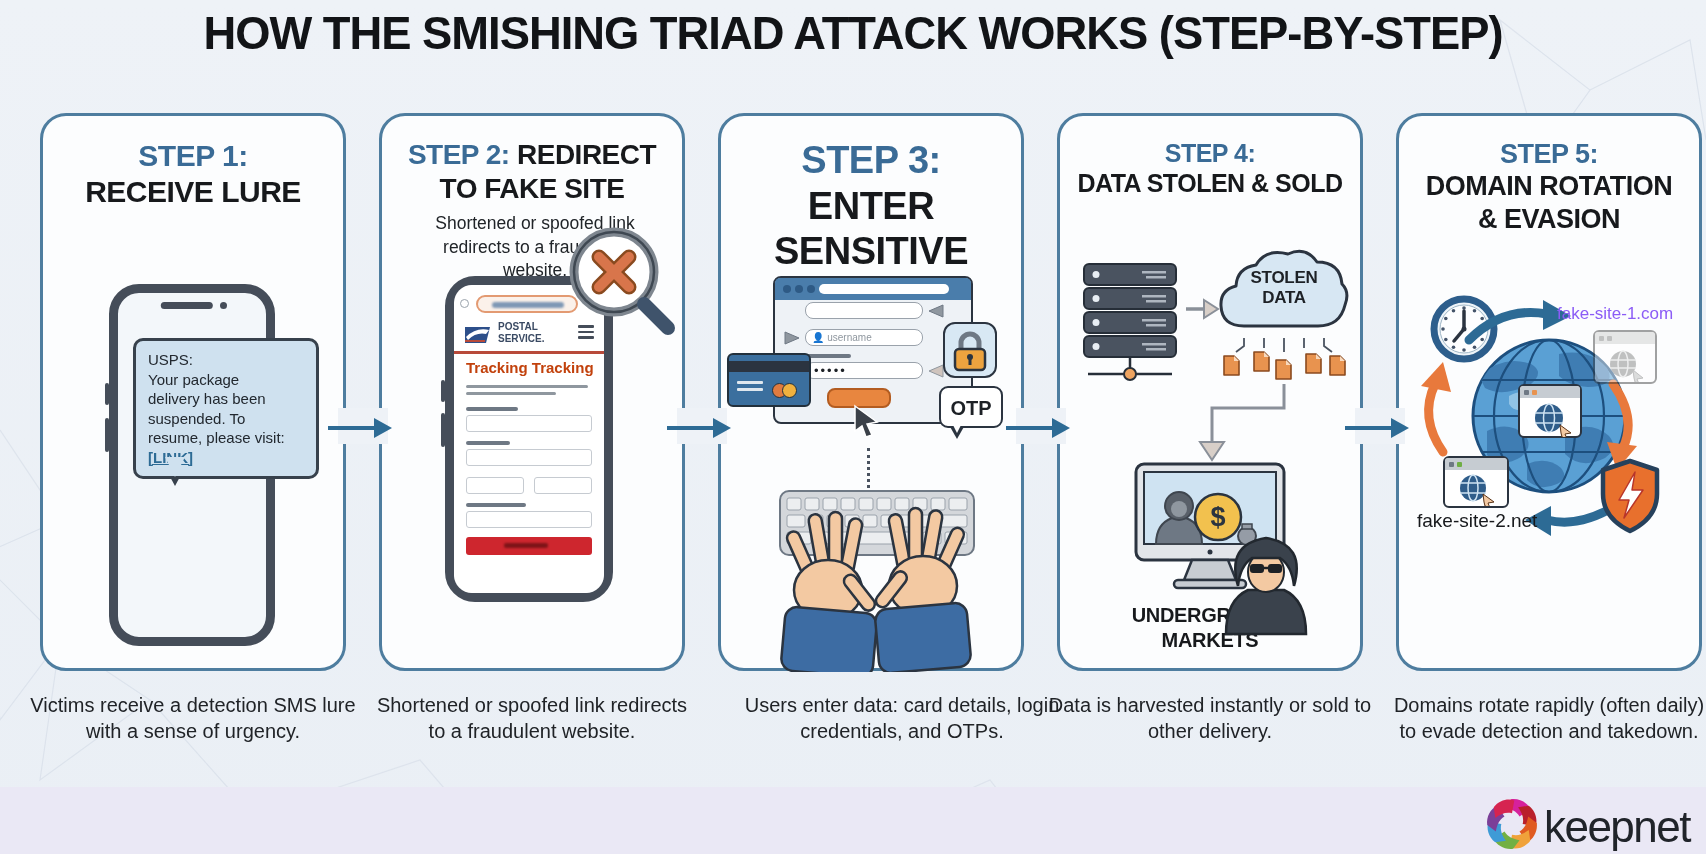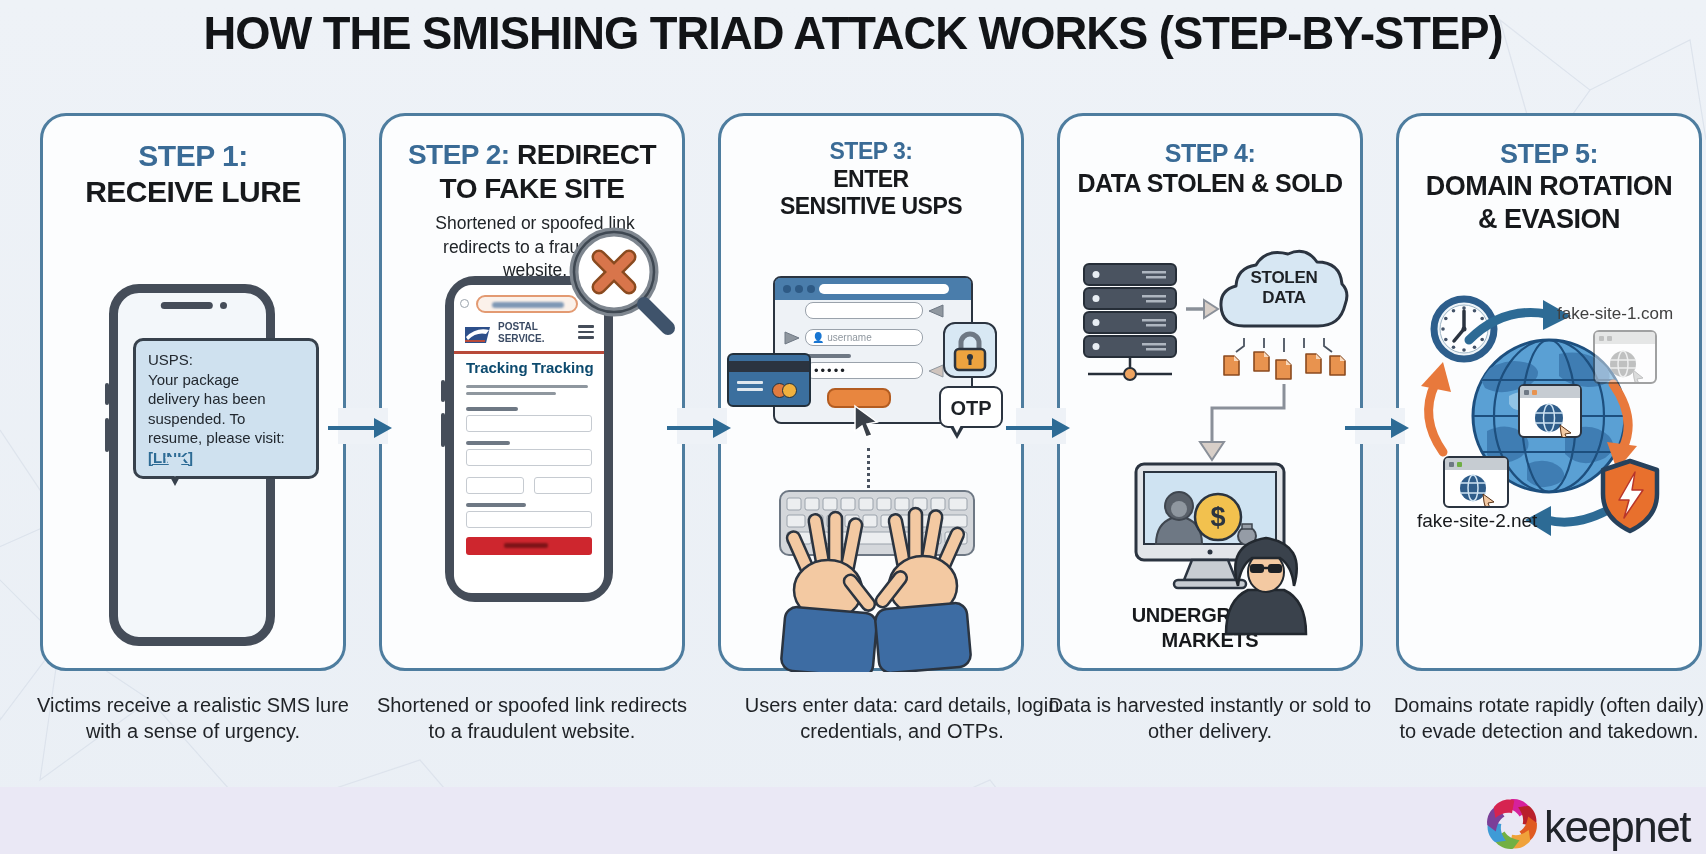--- a/index.html
+++ b/index.html
@@ -10,21 +10,21 @@
   .main-title{position:absolute;top:6px;left:0;width:1706px;text-align:center;
     font-size:46px;font-weight:bold;color:#121417;letter-spacing:-1px;transform:scaleX(.985);}
 
   .panel{position:absolute;top:113px;width:306px;height:558px;background:#fcfdfe;
     border:3px solid #4e7d9f;border-radius:26px;box-sizing:border-box;}
   .p1{left:40px}.p2{left:379px}.p3{left:718px}.p4{left:1057px}.p5{left:1396px}
 
   .panel-heading{position:absolute;top:22px;left:0;width:100%;text-align:center;
     font-weight:bold;font-size:28px;line-height:1.2;letter-spacing:-.5px;}
   .p1 .panel-heading{font-size:30px;}
-  .p3 .panel-heading{font-size:23px;}
+  .p3 .panel-heading{font-size:38px;}
   .p4 .panel-heading{font-size:25px;}
   .p5 .panel-heading{font-size:27px;}
   .hseg-b{color:#3a6b96;}
   .hseg-d{color:#17191c;}
 
   .panel-subtitle{position:absolute;top:96px;left:28px;width:250px;text-align:center;
     font-size:17.5px;color:#202428;line-height:1.35;}
 
   .caption{position:absolute;top:692px;width:326px;text-align:center;font-size:20px;
     color:#202327;line-height:1.32;}
@@ -50,21 +50,21 @@
   .site-screen{position:absolute;inset:0;background:#fff;border-radius:18px;overflow:hidden;font-size:9px;}
   .url-row{position:absolute;top:10px;left:6px;width:138px;height:18px;}
   .url-pill{position:absolute;left:16px;top:0;width:102px;height:18px;border:2px solid #e39a72;border-radius:9px;background:#fbf1ea;box-sizing:border-box;}
   .url-text{position:absolute;left:14px;top:5px;width:72px;height:6px;background:#7f98b5;border-radius:3px;filter:blur(1px);}
   .url-dot{position:absolute;top:4px;width:9px;height:9px;border:1.5px solid #9aa2ab;border-radius:50%;box-sizing:border-box;}
   .site-header{position:absolute;top:36px;left:10px;width:130px;height:26px;}
   .brand-text{position:absolute;left:34px;top:0;font-size:10px;font-weight:bold;color:#3a4a63;line-height:1.15;filter:blur(.4px);}
   .hamburger{position:absolute;right:0;top:4px;width:16px;}
   .hamburger div{height:2.5px;background:#454d59;margin-bottom:3px;border-radius:1px;}
   .red-rule{position:absolute;top:66px;left:0;width:100%;height:2.5px;background:#b84a3a;}
-  .track-head{position:absolute;top:74px;left:12px;font-size:15px;font-weight:bold;color:#0c4a6e;filter:blur(.3px);}
+  .track-head{position:absolute;top:74px;left:12px;font-size:15px;font-weight:bold;color:#c2410c;filter:blur(.3px);}
   .blur-line{position:absolute;left:12px;height:3px;background:#8f979f;border-radius:2px;filter:blur(.7px);}
   .blur-label{position:absolute;left:12px;height:4px;background:#6e7884;border-radius:2px;filter:blur(.7px);}
   .site-input{position:absolute;left:12px;width:126px;height:17px;background:#fff;border:1.5px solid #c6cbd1;border-radius:3px;box-sizing:border-box;}
   .site-btn{position:absolute;left:12px;top:252px;width:126px;height:18px;background:#ce262e;border-radius:3px;}
   .site-btn div{position:absolute;left:38px;top:6px;width:44px;height:5px;background:#7e1418;border-radius:2px;filter:blur(.8px);}
 
   
   .browser{position:absolute;left:52px;top:160px;width:200px;height:148px;background:#eef2f6;
     border:2.5px solid #2b3440;border-radius:8px;box-sizing:border-box;overflow:visible;}
   .browser-bar{position:absolute;top:0;left:0;width:100%;height:22px;background:#4a7dab;border-radius:5px 5px 0 0;}
@@ -86,21 +86,21 @@
   .cc-c2{position:absolute;right:12px;top:28px;width:15px;height:15px;border-radius:50%;background:#f0b13e;border:1.5px solid #22303c;box-sizing:border-box;}
   .dotted-link{position:absolute;left:146px;top:332px;height:40px;border-left:3.5px dotted #4a5360;}
 
   
   .cloud-label{position:absolute;left:160px;top:152px;width:128px;text-align:center;font-weight:bold;
     font-size:17px;color:#1d2126;line-height:1.2;white-space:pre-line;letter-spacing:-.3px;}
   .market-label{position:absolute;left:0;top:487px;width:100%;text-align:center;font-weight:bold;
     font-size:20px;color:#17191c;line-height:1.25;white-space:pre-line;letter-spacing:-.3px;}
 
   
-  .fs1{position:absolute;left:158px;top:188px;font-size:17px;color:#404040;}
+  .fs1{position:absolute;left:158px;top:188px;font-size:17px;color:#8b5cf6;}
   .fs2{position:absolute;left:18px;top:394px;font-size:19px;color:#17191c;}
   .mini-browser{position:absolute;width:64px;height:54px;background:#fff;border:2.5px solid #2b3440;border-radius:6px;box-sizing:border-box;}
   .mb-bar{position:absolute;top:0;left:0;width:100%;height:12px;background:#c6ccd2;border-radius:3px 3px 0 0;}
   .mb-dot{position:absolute;top:4px;width:5px;height:5px;border-radius:1px;background:#6e7884;}
   .mb-faded{opacity:.45;filter:grayscale(1);}
 
   
   .bottom-strip{position:absolute;left:0;top:787px;width:1706px;height:67px;background:#eae8f5;}
   .logo{position:absolute;right:16px;top:794px;height:58px;display:flex;align-items:flex-end;}
   .logo-text{font-size:44px;color:#20242a;letter-spacing:-1.5px;margin-left:4px;font-weight:500;}
@@ -141,21 +141,21 @@
 
     <div class="sms-bubble"><span>USPS:
 Your package
 delivery has been
 suspended. To
 resume, please visit:</span>
 <span class="sms-link">[LINK]</span></div>
     <div class="sms-tail-dark"></div>
     <div class="sms-tail-light"></div>
   </div>
-  <div class="caption c1">Victims receive a realistic SMS lure with a sense of urgency.</div>
+  <div class="caption c1">Victims receive a detection SMS lure with a sense of urgency.</div>
 
   <div class="panel p2">
     <div class="panel-heading">
         <div><span class="hseg-b">STEP 2:</span><span class="hseg-d"> REDIRECT</span></div>
         <div><span class="hseg-d">TO FAKE SITE</span></div>
       </div>
     <div class="panel-subtitle">Shortened or spoofed link redirects to a fraudulent website.</div>
 
     <div class="phone" style="left:63px;top:160px;width:168px;height:326px;">
       <div class="notch"></div>

